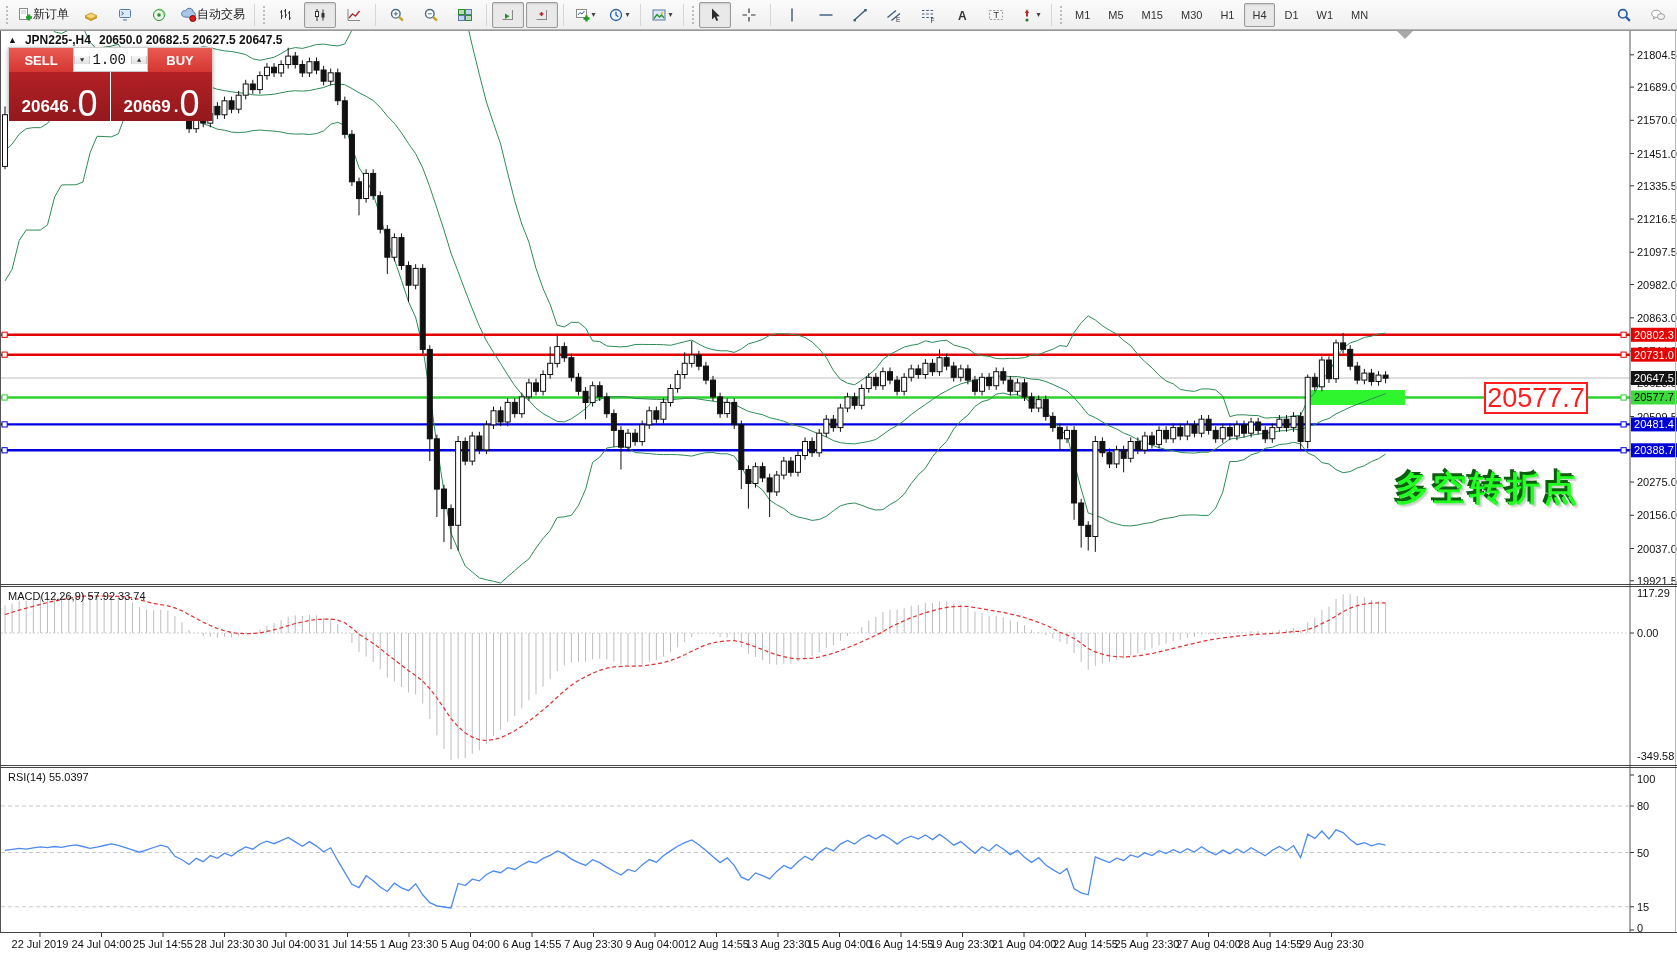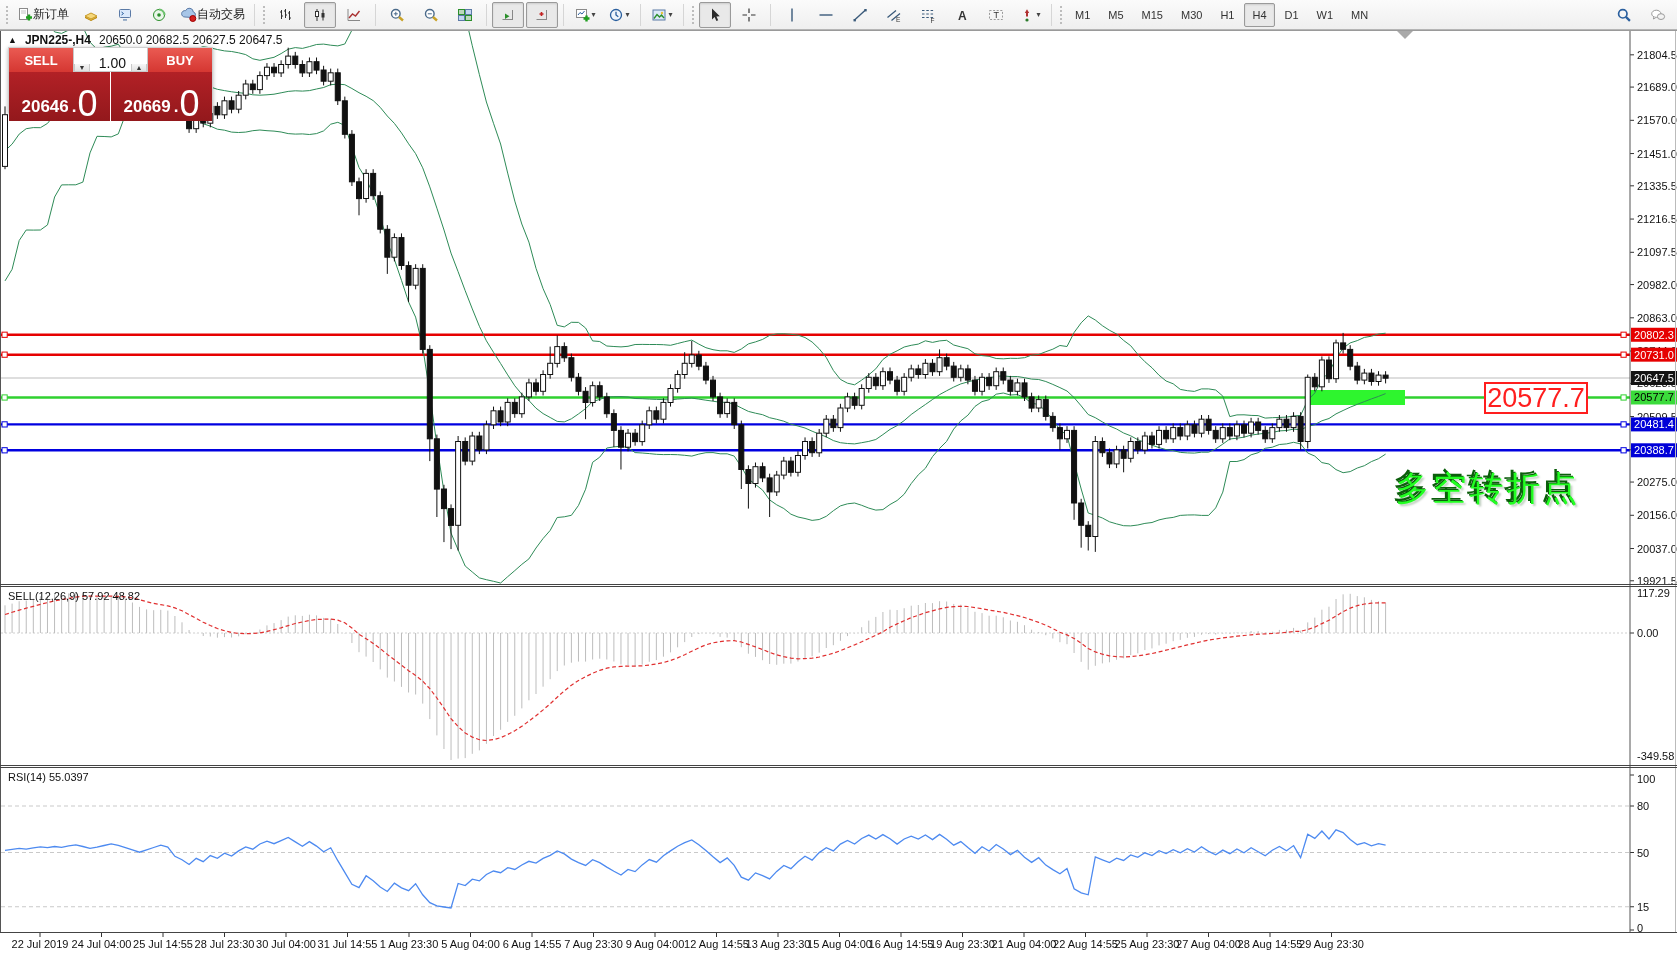--- a/index.html
+++ b/index.html
@@ -29,36 +29,36 @@
   #macd-label{left:8px;top:590px;font-size:11px;color:#111;}
   #rsi-label{left:8px;top:771px;font-size:11px;color:#111;text-align:center;}
   #shift-marker{left:1397px;top:31px;width:0;height:0;
      border-left:8px solid transparent;border-right:8px solid transparent;border-top:8px solid #a9a9a9;}
   
   #order-panel{left:8px;top:47px;width:203px;height:64px;background:#4d7c0f;border:1px solid #cfcfcf;
      box-shadow:0 1px 4px rgba(0,0,0,.3);font-family:"Liberation Sans",sans-serif;}
   .op-r1{display:flex;height:24px;}
   .op-btn{width:64px;display:flex;align-items:center;justify-content:center;color:#fff;
      font-size:13px;font-weight:700;background:linear-gradient(#ea5a52,#d53732);}
-  .op-vol{flex:1;display:flex;align-items:flex-end;border:1px solid #c9c9c9;border-top:none;background:#fff;}
+  .op-vol{flex:1;display:flex;align-items:center;border:1px solid #c9c9c9;border-top:none;background:#fff;font-family:Liberation Mono, monospace;}
   .op-spin{width:14px;display:flex;align-items:center;justify-content:center;background:linear-gradient(#f6f6f6,#e2e2e2);
      border-left:1px solid #c9c9c9;border-right:1px solid #c9c9c9;font-size:7px;color:#333;}
   .op-vval{flex:1;display:flex;align-items:center;justify-content:flex-end;padding-right:5px;font-size:14px;color:#111;}
   .op-r2{display:flex;height:49px;background:#fff;}
   .op-price{flex:1;display:flex;align-items:flex-end;justify-content:center;color:#fff;
      background:linear-gradient(#b22126,#93181c);padding-bottom:2px;}
   .op-price + .op-price{margin-left:1px;}
   .pp-main{font-size:17px;font-weight:700;line-height:1;margin-bottom:4px;}
   .pp-dot{font-size:17px;font-weight:700;line-height:1;margin:0 1px 4px 3px;}
   .pp-big{font-size:36px;font-weight:400;line-height:.82;}
   
   #big-level-label{left:1484px;top:382px;width:100px;height:28px;background:#fff;border:2px solid #ff1e1e;
      color:#ff1e1e;font-size:27px;line-height:28px;text-align:center;letter-spacing:0;}
   
-  #annotation{left:1393px;top:466px;width:190px;text-align:center;font-size:34px;font-weight:400;
+  #annotation{left:1393px;top:466px;width:190px;text-align:center;font-size:34px;font-weight:700;
      color:#2f2;letter-spacing:3px;
      text-shadow:-3px -3px 0 #0b5e0b,-1px -1px 0 #0b5e0b,2px 2px 2px rgba(0,60,0,.25);}
 </style>
 </head>
 <body>
 <div id="root">
 
 <div id="toolbar">
       <div class="grip"></div>
       <div class="tb">
@@ -1084,21 +1084,21 @@
         <line x1="0" y1="586.5" x2="1677" y2="586.5" stroke="#444"></line>
         <line x1="0" y1="765.5" x2="1677" y2="765.5" stroke="#444"></line>
         <line x1="0" y1="767.5" x2="1677" y2="767.5" stroke="#444"></line>
         <line x1="0" y1="932.5" x2="1677" y2="932.5" stroke="#444"></line>
       </g>
     </svg>
 
 <div class="ovl" id="chart-title">
   <span class="tri">▲</span>
   <span>JPN225-,H4</span>
-  <span style="font-weight:400">20650.0 20682.5 20627.5 20647.5</span>
+  <span style="font-weight:700">20650.0 20682.5 20627.5 20647.5</span>
 </div>
 
 <div class="ovl" id="order-panel">
   <div class="op-r1">
     <div class="op-btn">SELL</div>
     <div class="op-vol">
       <div class="op-spin">▼</div>
       <div class="op-vval">1.00</div>
       <div class="op-spin">▲</div>
     </div>
@@ -1116,21 +1116,21 @@
           <span class="pp-big">0</span>
     </div>
   </div>
 </div>
 
 <div class="ovl" id="big-level-label">20577.7</div>
 <div class="ovl" id="annotation">多空转折点</div>
 <div class="ovl" id="shift-marker"></div>
 
 <div class="ovl" id="macd-label">
-  <span>SELL(12,26,9)</span>
-  <span>57.92 48.82</span>
+  <span>MACD(12,26,9)</span>
+  <span>57.92 33.74</span>
 </div>
 <div class="ovl" id="rsi-label">
   <span>RSI(14)</span>
   <span>55.0397</span>
 </div>
 
 </div>
 
 </body></html>

